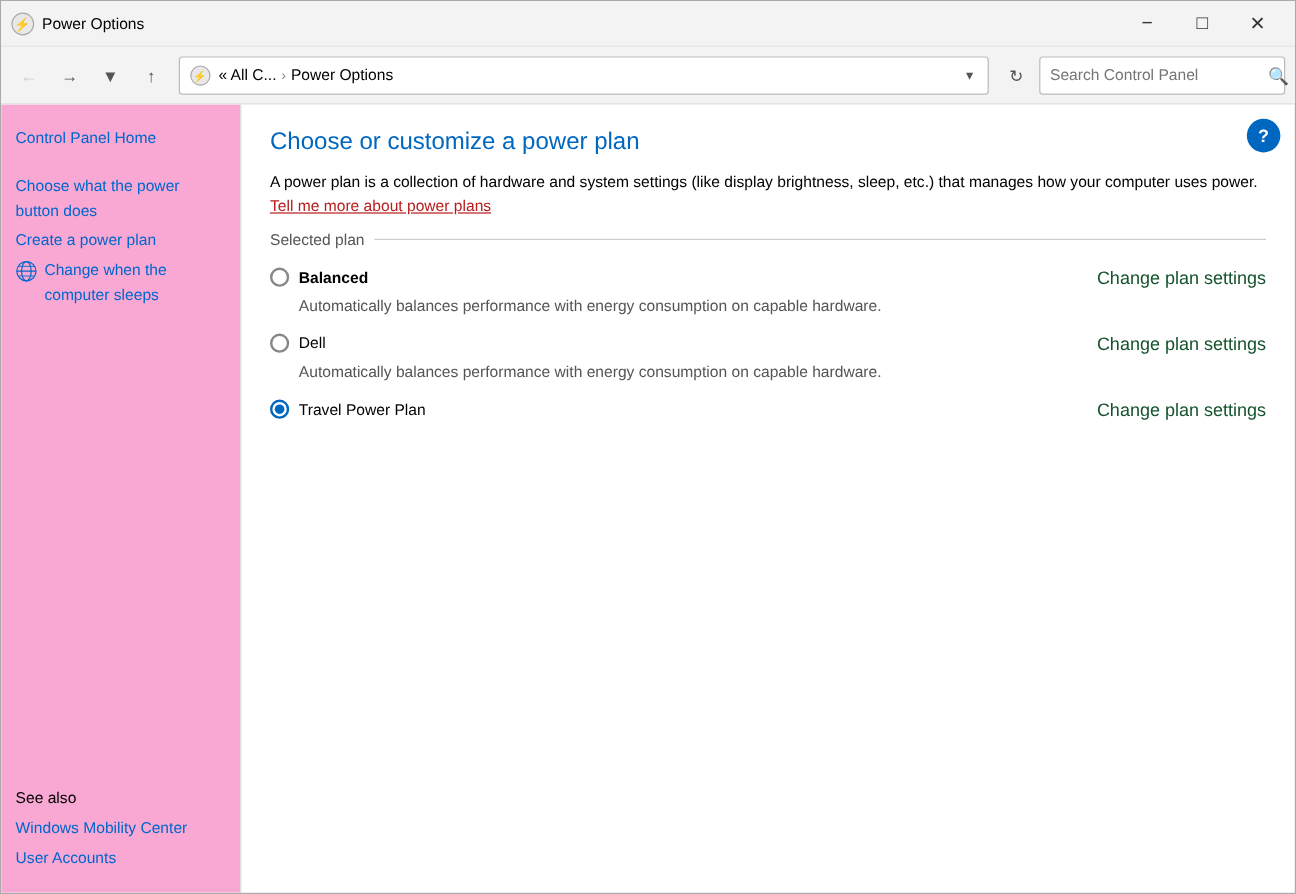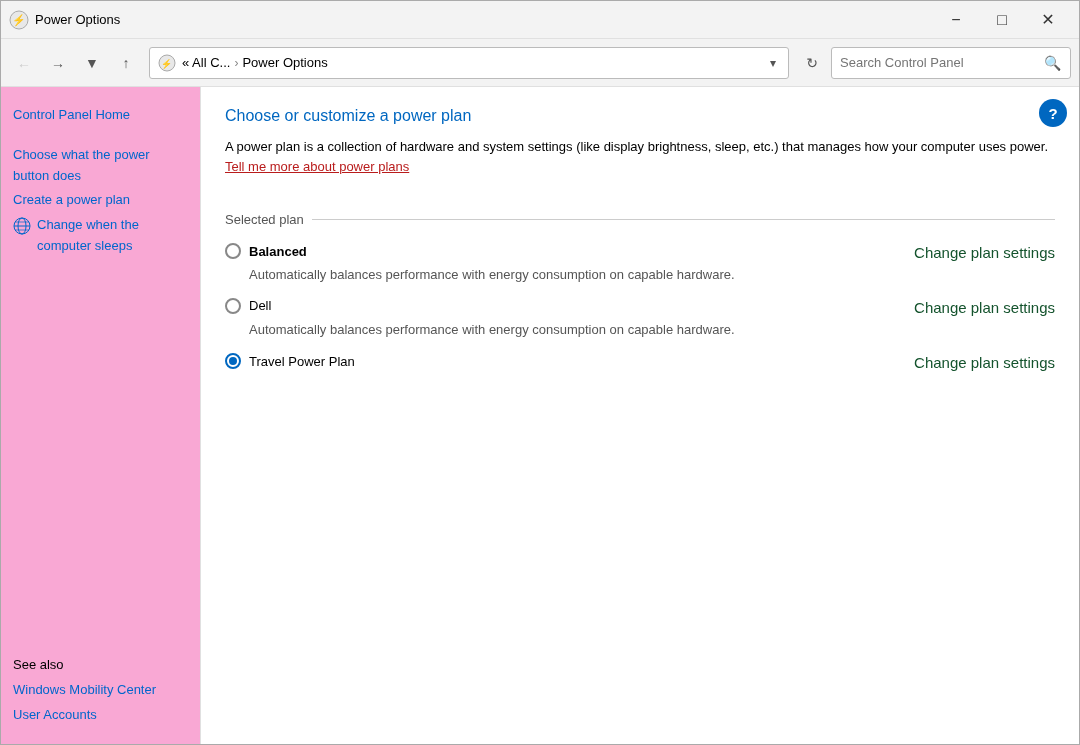--- a/index.html
+++ b/index.html
@@ -144,21 +144,21 @@
       border-radius: 3px;
       cursor: pointer;
       display: flex;
       align-items: center;
       justify-content: center;
       color: #555;
       font-size: 14px;
     }
 
     .search-box {
-      width: 240px;
+      width: 205px;
       height: 32px;
       background: #fff;
       border: 1px solid #bbb;
       border-radius: 3px;
       display: flex;
       align-items: center;
       padding: 0 8px;
       gap: 6px;
     }
 
@@ -239,21 +239,21 @@
       border: none;
       cursor: pointer;
       font-size: 15px;
       font-weight: bold;
       display: flex;
       align-items: center;
       justify-content: center;
     }
 
     .page-heading {
-      font-size: 16px;
+      font-size: 20px;
       color: #0067c0;
       font-weight: 400;
       margin-bottom: 12px;
     }
 
     .description {
       font-size: 13px;
       color: #000;
       line-height: 1.5;
       margin-bottom: 4px;
@@ -434,21 +434,21 @@
       <button class="help-btn">?</button>
 
       <h1 class="page-heading">Choose or customize a power plan</h1>
 
       <p class="description">
         <span>A power plan is a collection of hardware and system settings (like display brightness, sleep, etc.) that manages how your computer uses power.</span>
         <span> </span>
         <a class="learn-more-link">Tell me more about power plans</a>
       </p>
 
-      <div class="section-label-bar" style="margin-top:36px;">
+      <div class="section-label-bar" style="margin-top:11px;">
         <span class="section-label">Selected plan</span>
         <div class="section-line"></div>
       </div>
 
       <div>
         <div class="plan-row">
           <div class="plan-left" style="display:flex; align-items:center; gap:8px;">
             <div class="plan-radio"></div>
             <span class="plan-name">Balanced</span>
           </div>

